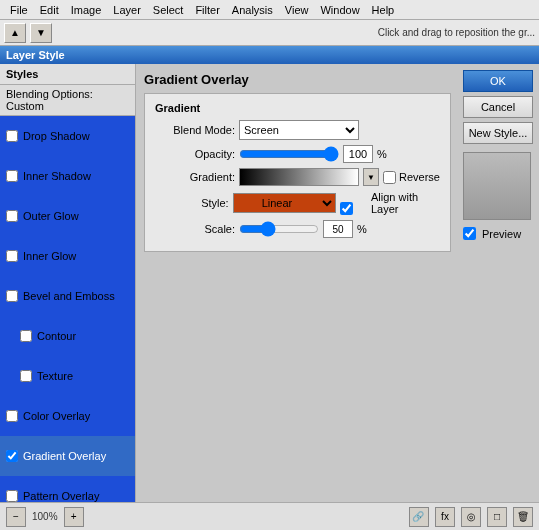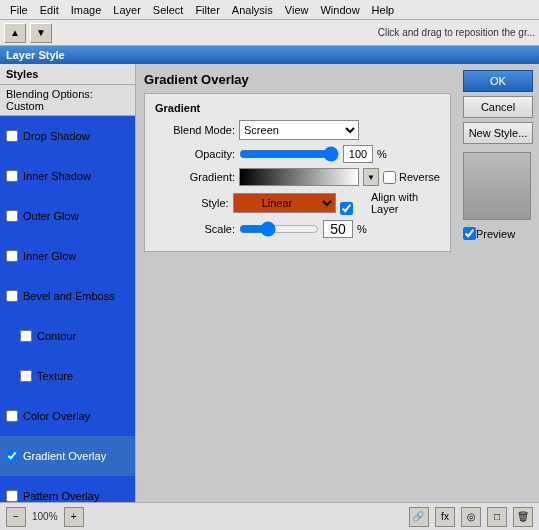--- a/index.html
+++ b/index.html
@@ -243,21 +243,21 @@
     }
     .degree-label { font-size: 11px; }
 
     
     .scale-value {
       width: 30px;
       height: 18px;
       border: 1px solid #888;
       background: #fff;
       text-align: center;
-      font-size: 14px;
+      font-size: 10px;
     }
     .scale-slider {
       width: 80px;
       height: 16px;
     }
     .action-btn {
       width: 70px;
       height: 22px;
       background: linear-gradient(to bottom, #f0f0f0, #d8d8d8);
       border: 1px solid #888;
@@ -283,21 +283,21 @@
       position: relative;
     }
     .preview-inner {
       width: 100%;
       height: 100%;
       background: linear-gradient(to bottom, #bbb, #999);
     }
     .preview-checkbox {
       display: flex;
       align-items: center;
-      gap: 0;
+      gap: 6px;
       font-size: 11px;
       margin-top: 3px;
     }
 
     
     .watermark {
       position: absolute;
       top: 50%;
       left: 50%;
       transform: translate(-50%, -50%);

